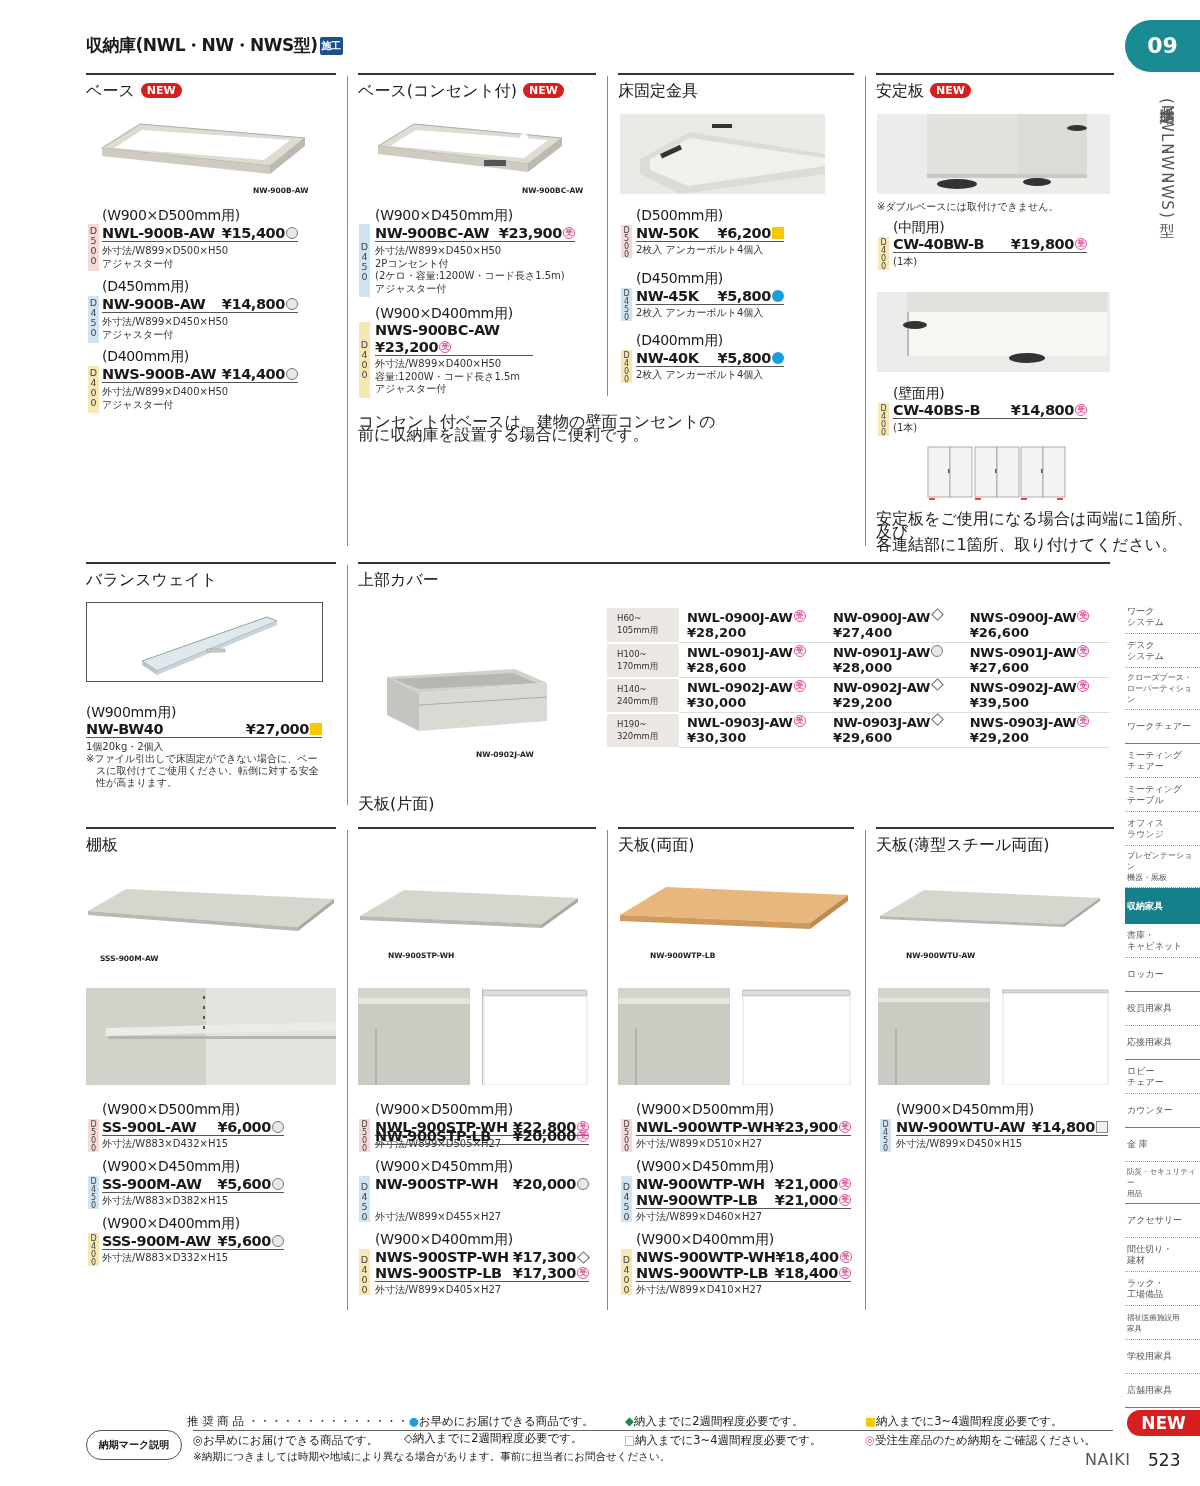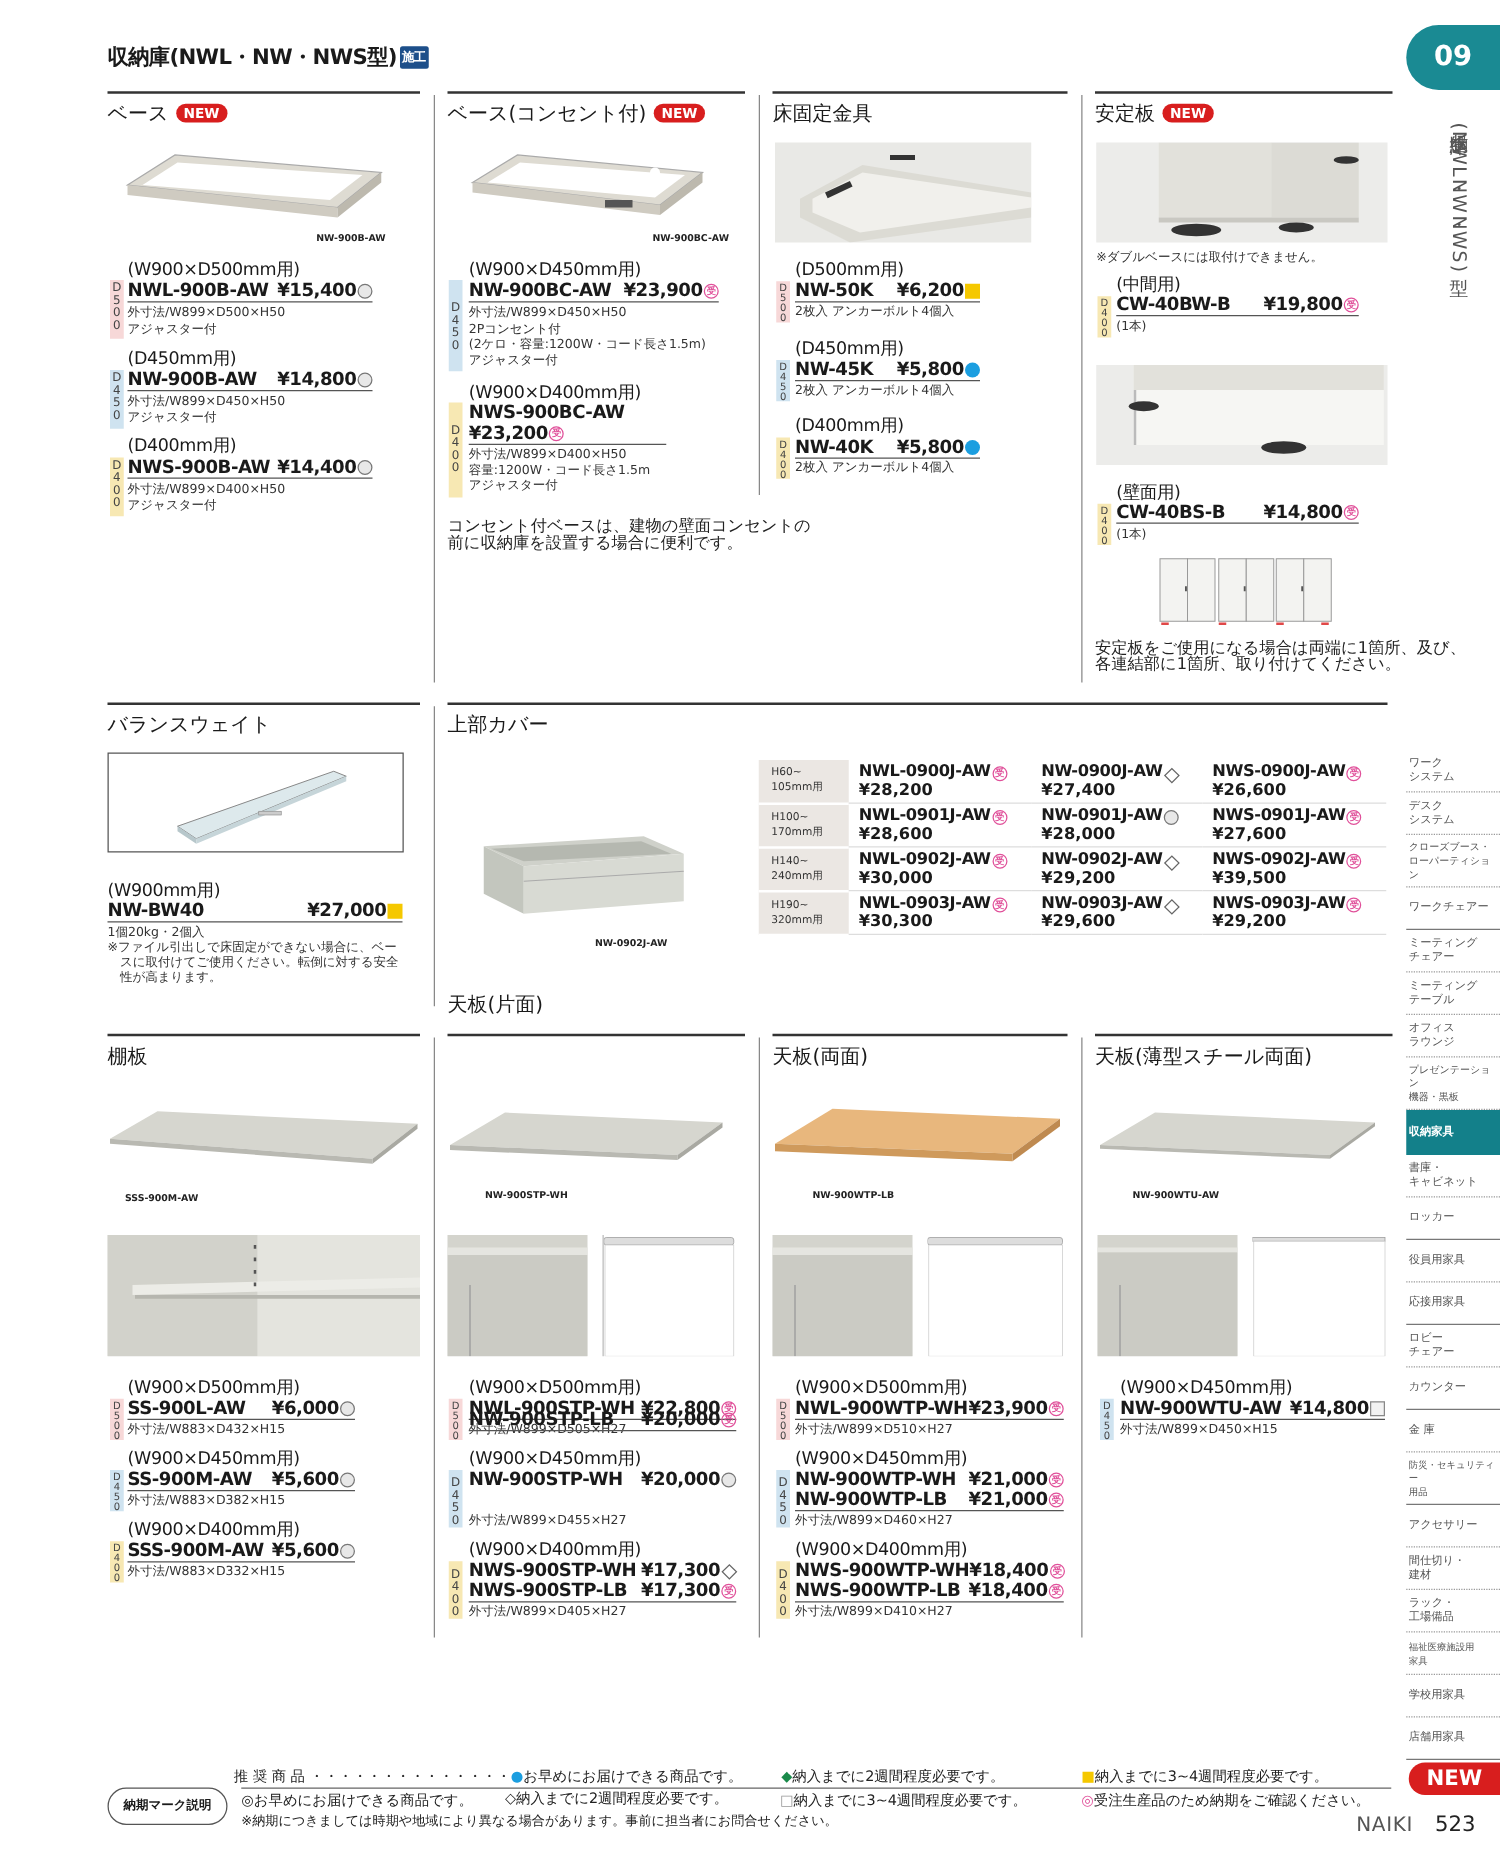--- a/index.html
+++ b/index.html
@@ -19,27 +19,27 @@
 .d500{background:#f7d8d8}.d450{background:#cfe3f0}.d400{background:#f7e8b3}
 .mk{display:inline-block;width:12px;height:12px;margin-left:1px;flex-shrink:0}
 .mk-circle{border:1px solid #777;border-radius:50%;background:#e8e8e8}
 .mk-dot{border-radius:50%;background:#1b9ee0}
 .mk-sq-yellow{background:#f5c800}
 .mk-sq-gray{border:1px solid #888;background:#f2f2f2}
 .mk-order{border-radius:50%;border:1.5px solid #e0509a;color:#e0509a;font-size:7.5px;line-height:9px;text-align:center;font-weight:bold}
 .mk-diamond{width:9px;height:9px;border:1px solid #666;transform:rotate(45deg);background:#fff;margin-left:3px;margin-right:1px}
 .img-box{background:#e7e7e3}
 .model-cap{font-size:7.5px;font-weight:bold;color:#222;white-space:nowrap}
-.note{font-size:13px;line-height:13px;color:#222}
+.note{font-size:16px;line-height:13px;color:#222}
 
 .jt{border-collapse:collapse;font-size:9px}
 .jt th{font-weight:normal;height:16px;text-align:center;border:1px solid #fff;color:#333;font-size:8.5px}
 .jt td{border-bottom:1px solid #ddd;padding:2px 8px;vertical-align:top}
 .jt td.rh{background:#ebe7e3;color:#333;font-size:8.5px;line-height:12px;padding:4px 10px;border-bottom:2px solid #fff;width:72px}
-.jt .code{font-size:13px;font-weight:bold;display:flex;align-items:flex-end;white-space:nowrap;letter-spacing:-0.3px}
+.jt .code{font-size:13px;font-weight:bold;display:flex;align-items:flex-start;white-space:nowrap;letter-spacing:-0.3px}
 .jt .pr{font-size:13px;font-weight:bold}
 
 .chap{left:1125px;top:20px;width:75px;height:52px;background:#1a8a93;border-radius:26px 0 0 26px;color:#fff;font-size:22px;font-weight:bold;text-align:center;line-height:52px;padding-left:0}
 .vert-title{left:1150px;top:95px;width:26px;font-size:15px;color:#555;writing-mode:vertical-rl;letter-spacing:1px}
 .side-nav{left:1125px;top:600px;width:75px}
 .side-nav .it{font-size:9px;color:#555;line-height:11px;padding:4px 0 4px 2px;border-bottom:1px dotted #999;min-height:34px;display:flex;align-items:center}
 .side-nav .it.solid{border-bottom:1.5px solid #777}
 .side-nav .it.active{background:#13808a;color:#fff;font-weight:bold;border-bottom:none}
 
 .legend-pill{left:86px;top:1430px;width:96px;height:30px;border:1.5px solid #555;border-radius:15px;font-size:10px;font-weight:bold;text-align:center;line-height:27px}

